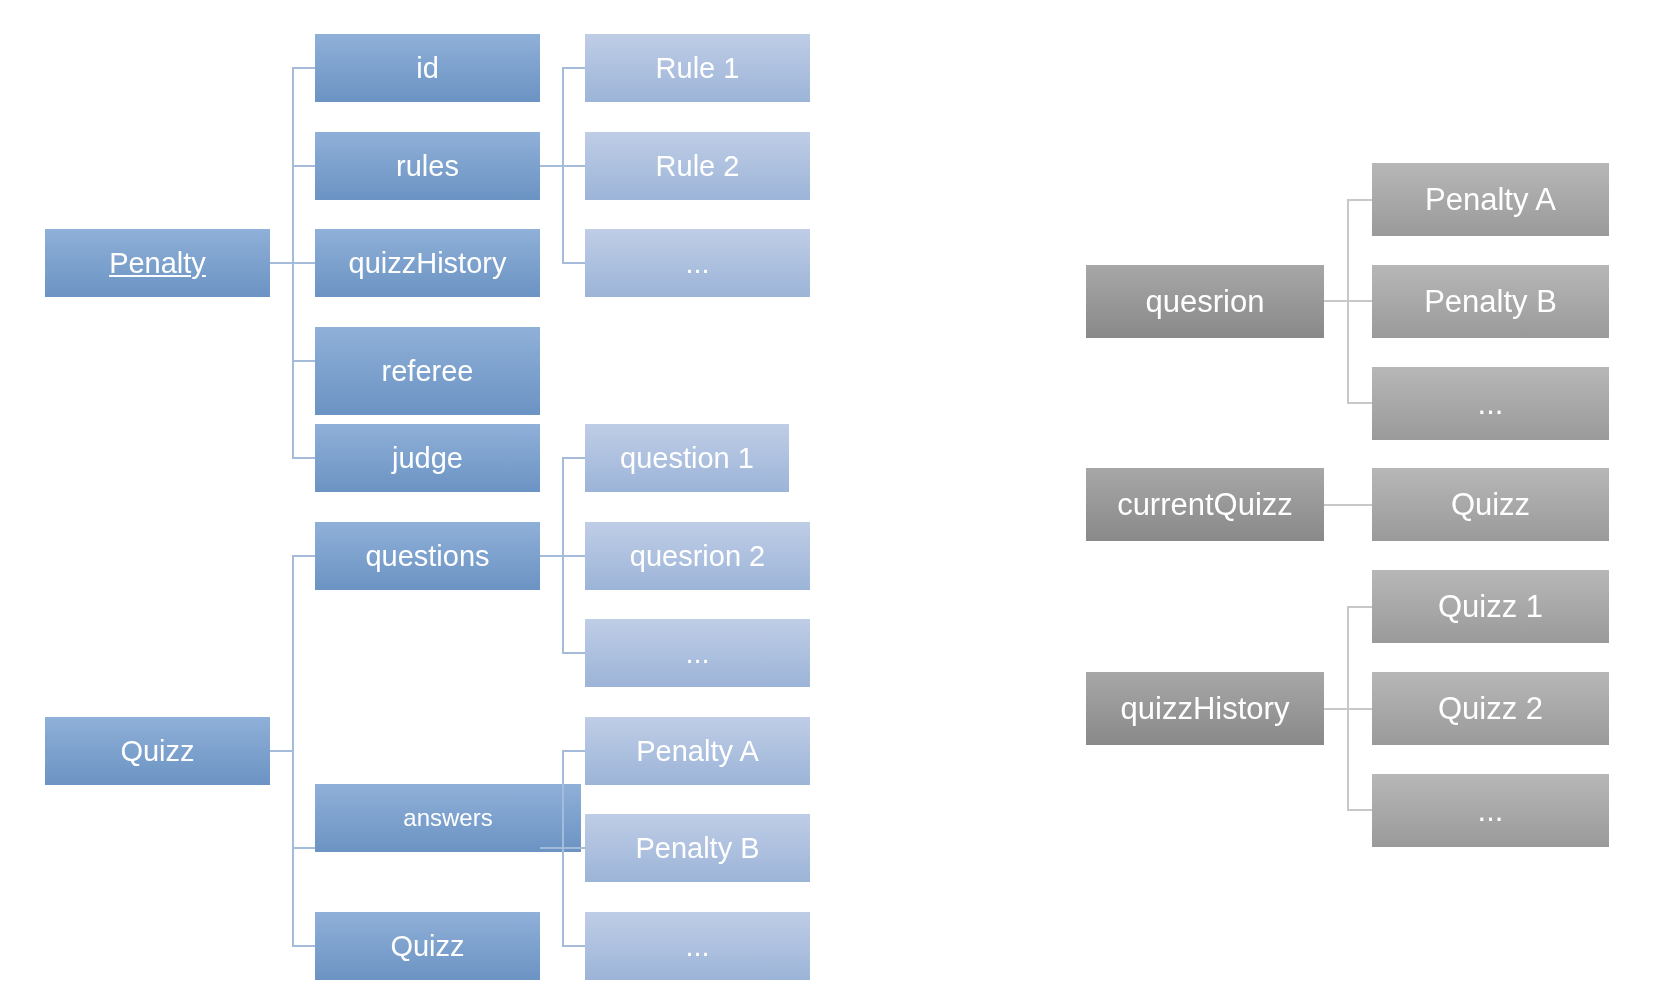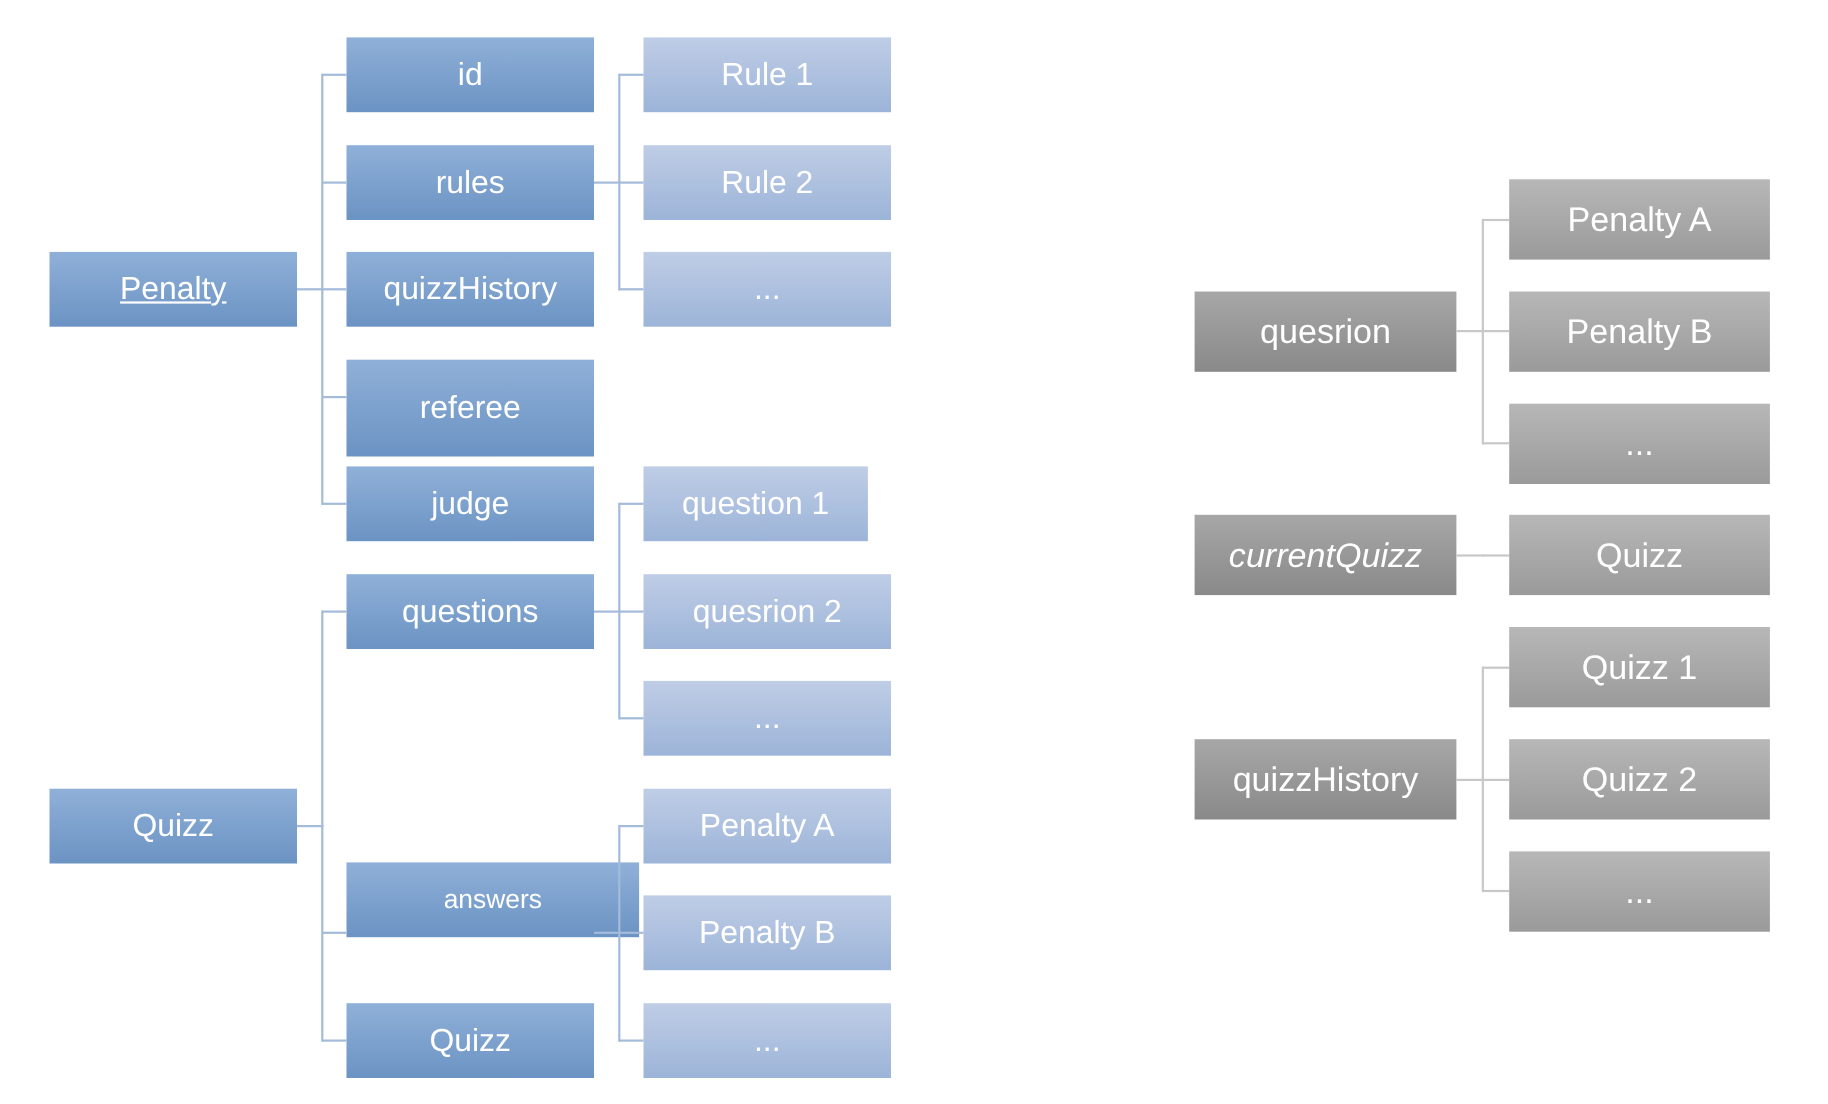--- a/index.html
+++ b/index.html
@@ -66,21 +66,21 @@
     <div class="conn" style="left: 563px; top: 652px; width: 22px; height: 2px; background: rgb(164, 187, 218);"></div>
     <div class="conn" style="left: 540px; top: 847px; width: 24px; height: 2px; background: rgb(164, 187, 218);"></div>
     <div class="conn" style="left: 562px; top: 750px; width: 2px; height: 197px; background: rgb(164, 187, 218);"></div>
     <div class="conn" style="left: 563px; top: 750px; width: 22px; height: 2px; background: rgb(164, 187, 218);"></div>
     <div class="conn" style="left: 563px; top: 847px; width: 22px; height: 2px; background: rgb(164, 187, 218);"></div>
     <div class="conn" style="left: 563px; top: 945px; width: 22px; height: 2px; background: rgb(164, 187, 218);"></div>
     <div class="box gray-dark" style="left: 1086px; top: 265px; width: 238px; height: 73px; font-size: 31px;">quesrion</div>
     <div class="box gray-light" style="left: 1372px; top: 163px; width: 237px; height: 73px; font-size: 31px;">Penalty A</div>
     <div class="box gray-light" style="left: 1372px; top: 265px; width: 237px; height: 73px; font-size: 31px;">Penalty B</div>
     <div class="box gray-light" style="left: 1372px; top: 367px; width: 237px; height: 73px; font-size: 31px;">...</div>
-    <div class="box gray-dark" style="left: 1086px; top: 468px; width: 238px; height: 73px; font-size: 31px; font-style: italic;">currentQuizz</div>
+    <div class="box gray-dark" style="left: 1086px; top: 468px; width: 238px; height: 73px; font-size: 31px;">currentQuizz</div>
     <div class="box gray-light" style="left: 1372px; top: 468px; width: 237px; height: 73px; font-size: 31px;">Quizz</div>
     <div class="box gray-dark" style="left: 1086px; top: 672px; width: 238px; height: 73px; font-size: 31px;">quizzHistory</div>
     <div class="box gray-light" style="left: 1372px; top: 570px; width: 237px; height: 73px; font-size: 31px;">Quizz 1</div>
     <div class="box gray-light" style="left: 1372px; top: 672px; width: 237px; height: 73px; font-size: 31px;">Quizz 2</div>
     <div class="box gray-light" style="left: 1372px; top: 774px; width: 237px; height: 73px; font-size: 31px;">...</div>
     <div class="conn" style="left: 1324px; top: 300px; width: 25px; height: 2px; background: rgb(200, 200, 200);"></div>
     <div class="conn" style="left: 1347px; top: 199px; width: 2px; height: 205px; background: rgb(200, 200, 200);"></div>
     <div class="conn" style="left: 1348px; top: 199px; width: 24px; height: 2px; background: rgb(200, 200, 200);"></div>
     <div class="conn" style="left: 1348px; top: 300px; width: 24px; height: 2px; background: rgb(200, 200, 200);"></div>
     <div class="conn" style="left: 1348px; top: 402px; width: 24px; height: 2px; background: rgb(200, 200, 200);"></div>

